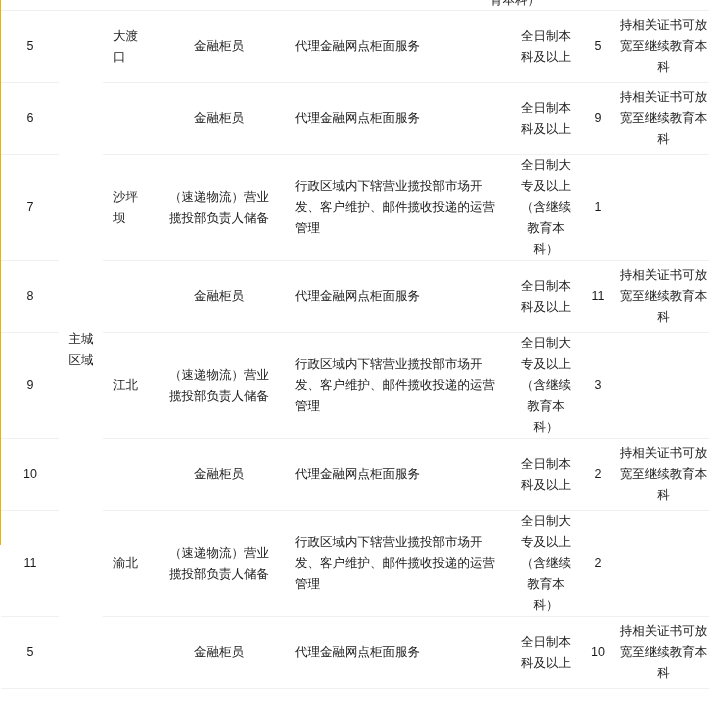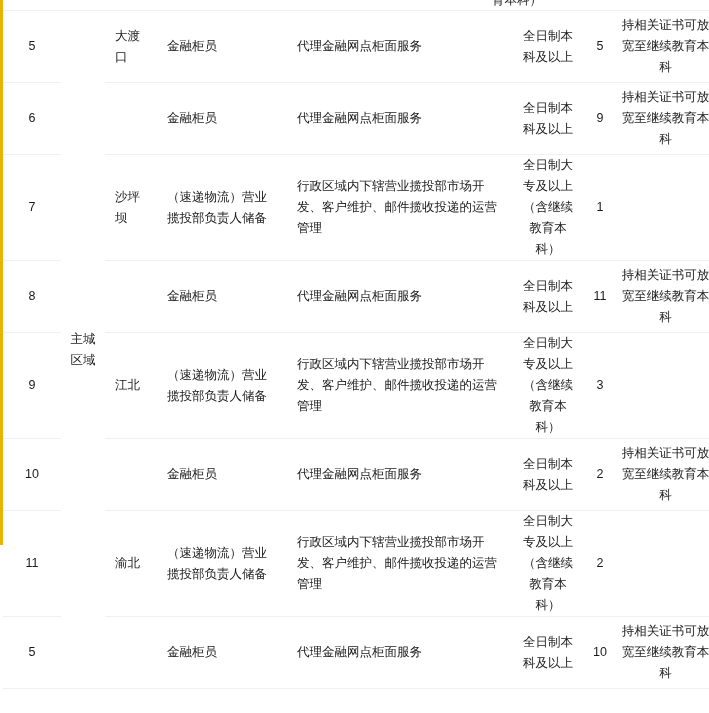--- a/index.html
+++ b/index.html
@@ -6,21 +6,21 @@
   body{
     width:709px;height:713px;
     font-family:"Liberation Sans","DejaVu Sans",sans-serif;
     color:#1a1a1a;
     overflow:hidden;
   }
   #sheet{
     position:relative;
     width:709px;height:545px;
     box-sizing:border-box;
-    border-left:3px solid #eab308;
+    border-left:1px solid #eab308;
   }
 
   
   .clip-top{
     position:absolute;left:0;top:0;width:709px;height:10px;overflow:hidden;
   }
   .clip-top .ct-txt{
     position:absolute;left:462px;top:-9px;width:104px;text-align:center;
     font-size:12.5px;line-height:19px;color:#1a1a1a;white-space:nowrap;
   }
@@ -48,21 +48,21 @@
   col.c-district{width:52px;}
   col.c-post{width:128px;}
   col.c-duty{width:230px;}
   col.c-edu{width:66px;}
   col.c-cnt{width:38px;}
   col.c-note{width:93px;}
 
   .c-no-cell{text-align:center;font-size:12px;color:#222;}
   .c-region-cell{text-align:center;font-size:12.5px;line-height:23px;}
   .c-district-cell{text-align:left;font-size:12.5px;line-height:23px;}
-  .c-post-cell{text-align:left;}
+  .c-post-cell{text-align:center;}
   .c-duty-cell{}
   .c-edu-cell{text-align:center;line-height:23px;}
   .c-cnt-cell{text-align:center;font-size:12px;}
   .c-note-cell{text-align:center;line-height:26px;margin-left:44px;}
 
   .tall{height:101px;}
   .short{height:72px;}
 
   
   .w-post{display:block;margin:0 auto;width:108px;}

